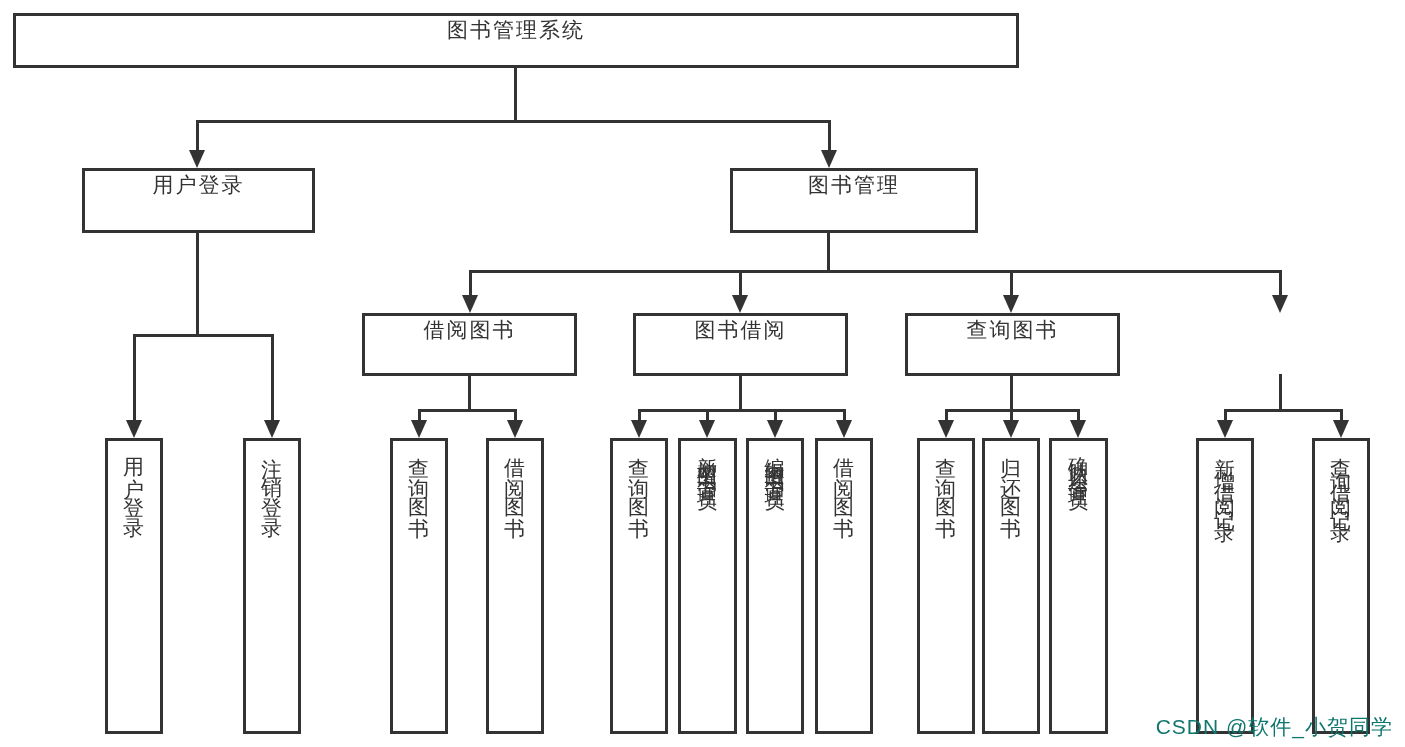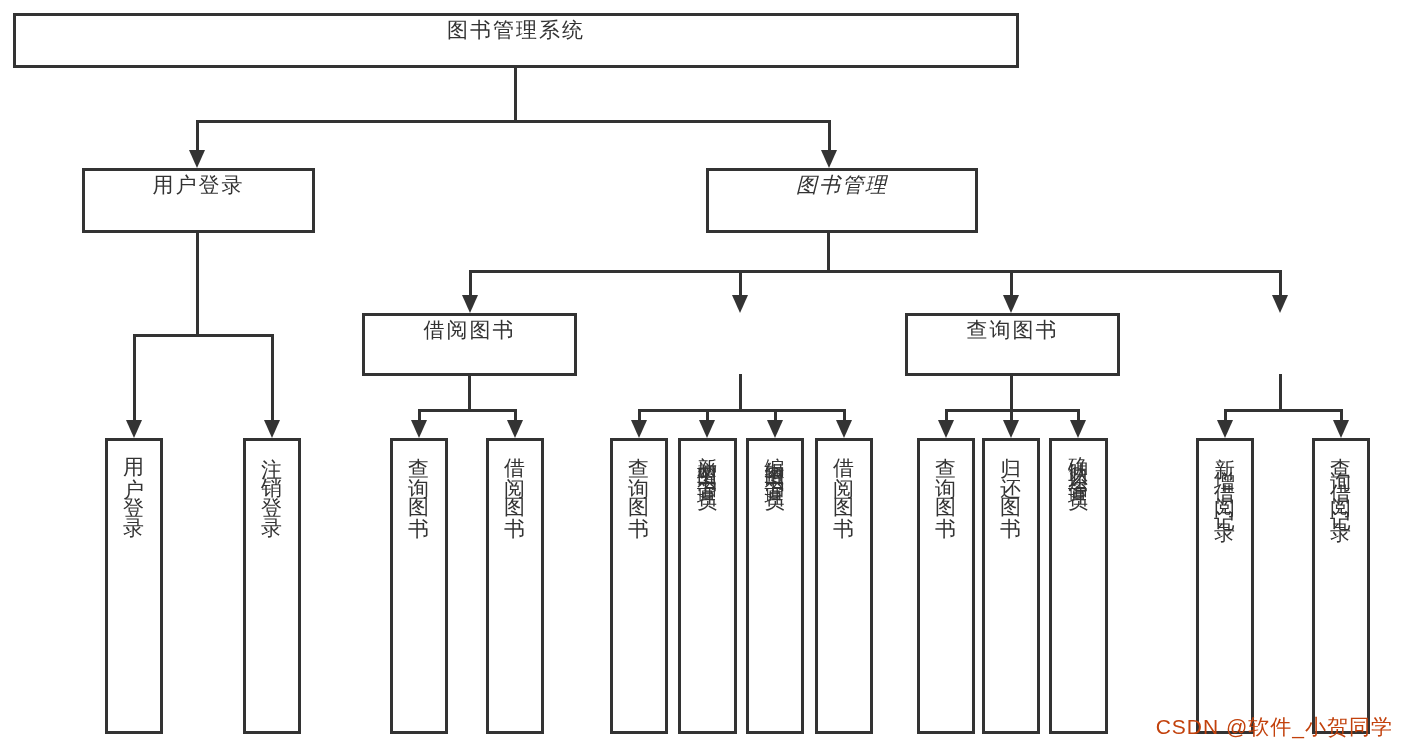--- a/index.html
+++ b/index.html
@@ -33,21 +33,21 @@
   .vline{width:3px;}
   .arrow{
     position:absolute;width:0;height:0;
     border-left:8px solid transparent;
     border-right:8px solid transparent;
     border-top:18px solid #333333;
   }
   .watermark{
     position:absolute;
     right:12px;bottom:6px;
-    color:#c2410c;
+    color:#0f766e;
     font-size:21px;
     letter-spacing:1px;
   }
 </style>
 </head>
 <body>
 
 <div id="stage">
 
   <div class="box" style="left:13px;top:13px;width:1006px;height:55px;">
@@ -57,21 +57,21 @@
   <div class="vline" style="left:514px;top:67px;height:55px;"></div>
   <div class="hline" style="left:196px;top:120px;width:635px;"></div>
   <div class="vline" style="left:196px;top:120px;height:34px;"></div>
   <div class="vline" style="left:828px;top:120px;height:34px;"></div>
   <div class="arrow" style="left:189px;top:150px;"></div>
   <div class="arrow" style="left:821px;top:150px;"></div>
 
   <div class="box" style="left:82px;top:168px;width:233px;height:65px;">
     <span>用户登录</span>
   </div>
-  <div class="box" style="left:706px;top:168px;width:272px;height:65px;font-style:italic;">
+  <div class="box" style="left:730px;top:168px;width:248px;height:65px;">
     <span>图书管理</span>
   </div>
 
   <div class="vline" style="left:196px;top:231px;height:106px;"></div>
   <div class="hline" style="left:133px;top:334px;width:141px;"></div>
   <div class="vline" style="left:133px;top:334px;height:90px;"></div>
   <div class="vline" style="left:271px;top:334px;height:90px;"></div>
   <div class="arrow" style="left:126px;top:420px;"></div>
   <div class="arrow" style="left:264px;top:420px;"></div>
 
@@ -81,20 +81,23 @@
   <div class="vline" style="left:739px;top:270px;height:29px;"></div>
   <div class="vline" style="left:1010px;top:270px;height:29px;"></div>
   <div class="vline" style="left:1279px;top:270px;height:29px;"></div>
   <div class="arrow" style="left:462px;top:295px;"></div>
   <div class="arrow" style="left:732px;top:295px;"></div>
   <div class="arrow" style="left:1003px;top:295px;"></div>
   <div class="arrow" style="left:1272px;top:295px;"></div>
 
   <div class="box" style="left:362px;top:313px;width:215px;height:63px;">
     <span>借阅图书</span>
+  </div>
+  <div class="box" style="left:633px;top:313px;width:215px;height:63px;">
+    <span>图书借阅</span>
   </div>
   <div class="box" style="left:905px;top:313px;width:215px;height:63px;">
     <span>查询图书</span>
   </div>
 
   <div class="vline" style="left:468px;top:374px;height:38px;"></div>
   <div class="hline" style="left:418px;top:409px;width:99px;"></div>
   <div class="vline" style="left:418px;top:409px;height:15px;"></div>
   <div class="vline" style="left:514px;top:409px;height:15px;"></div>
   <div class="arrow" style="left:411px;top:420px;"></div>

